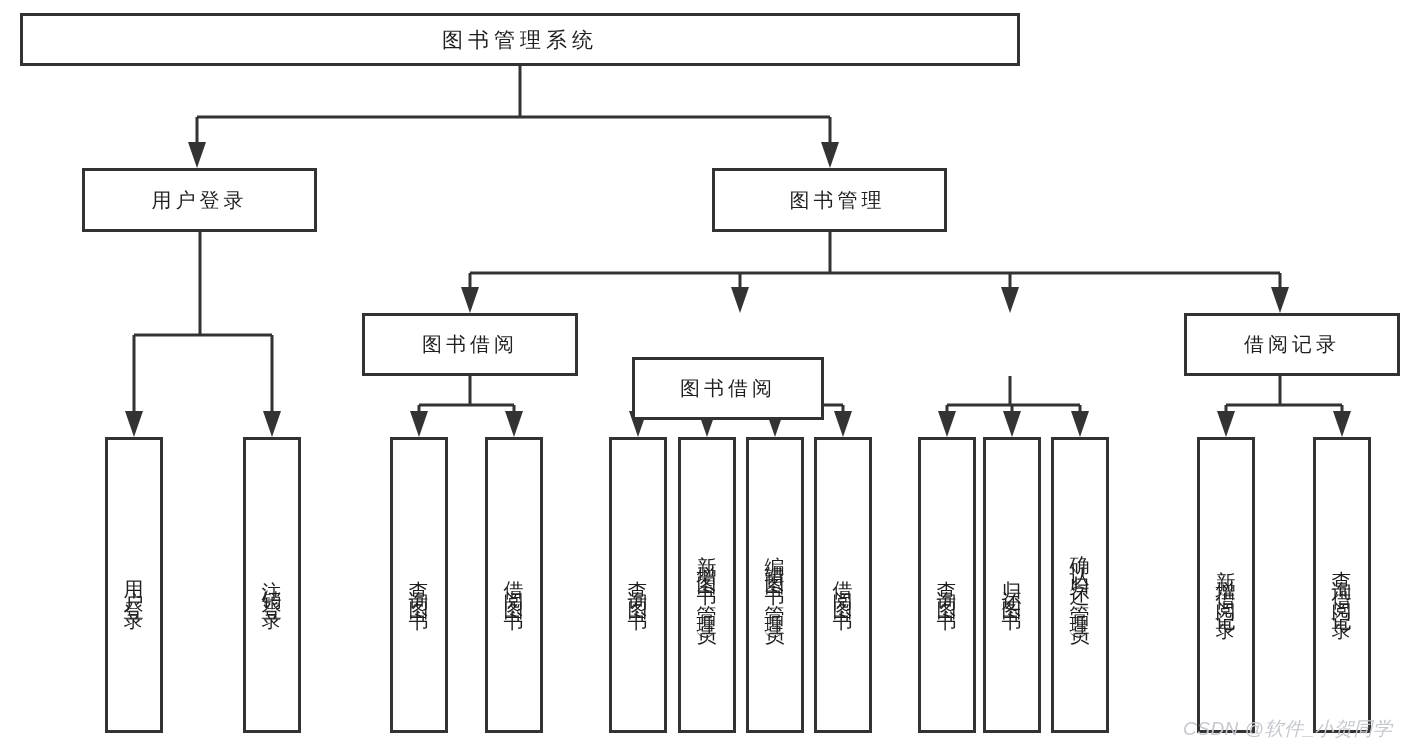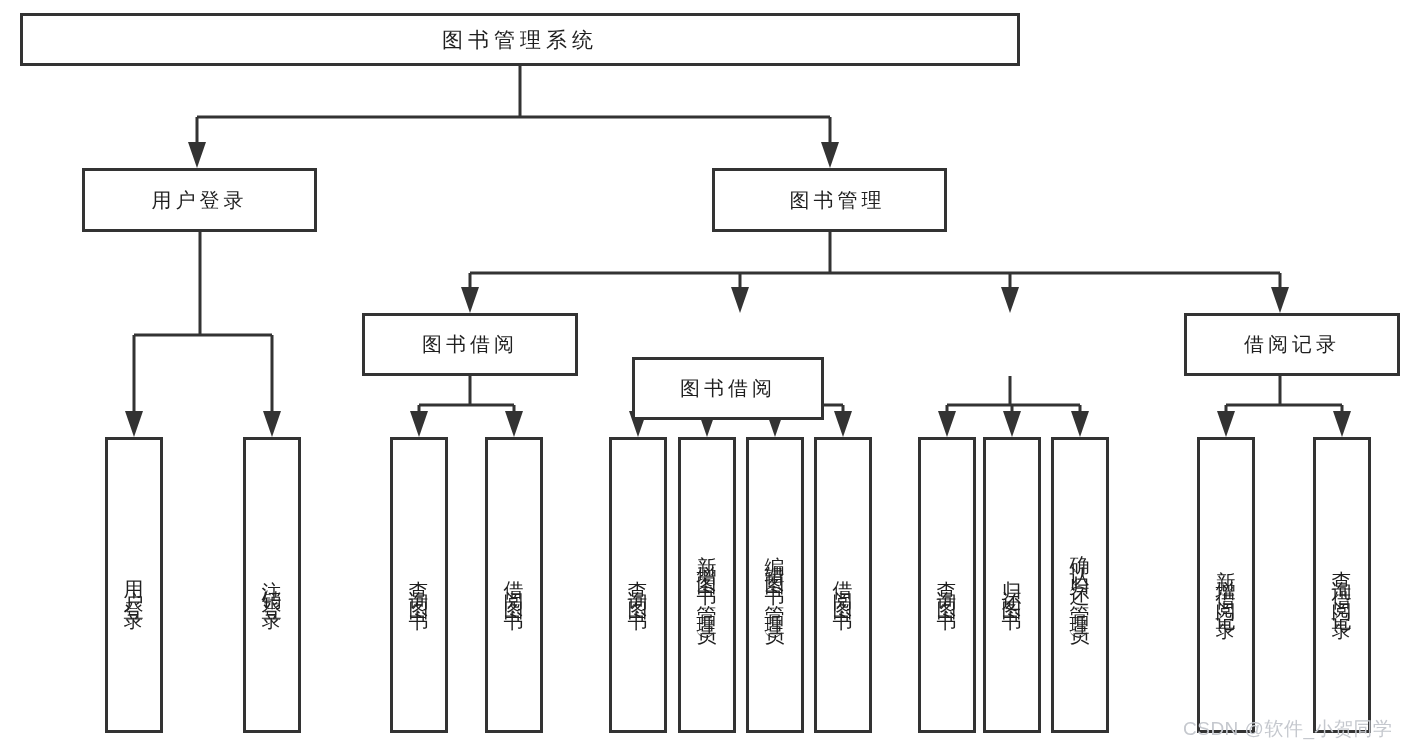--- a/index.html
+++ b/index.html
@@ -12,21 +12,21 @@
   #connectors{position:absolute;left:0;top:0;width:1405px;height:747px;z-index:1;}
   #connectors path.ln{stroke:var(--line);stroke-width:3;fill:none;}
   #connectors path.ar{fill:var(--line);stroke:none;}
   .node{position:absolute;border:3px solid var(--line);background:var(--background);
     display:flex;align-items:center;justify-content:center;z-index:2;}
   .hlabel{font-size:20px;letter-spacing:4px;white-space:nowrap;color:var(--text);}
   .root .hlabel{font-size:21px;letter-spacing:5px;}
   .vtext{writing-mode:vertical-rl;text-orientation:mixed;font-size:20px;
     letter-spacing:10px;line-height:1.2;color:var(--text);}
   #watermark{position:absolute;left:1183px;top:716px;z-index:5;font-size:19px;
-    letter-spacing:0.5px;color:var(--watermark);white-space:nowrap;}
+    letter-spacing:0.5px;color:var(--watermark);white-space:nowrap;font-style:italic;}
 </style>
 </head>
 <body>
 
 <div id="stage">
 
   <svg id="connectors" viewBox="0 0 1405 747" xmlns="http://www.w3.org/2000/svg">
 
     <path class="ln" d="M520 66 V117 M197 117 H830 M197 117 V146 M830 117 V146"></path>
     <path class="ar" d="M188 142 h18 l-9 26 z"></path>

